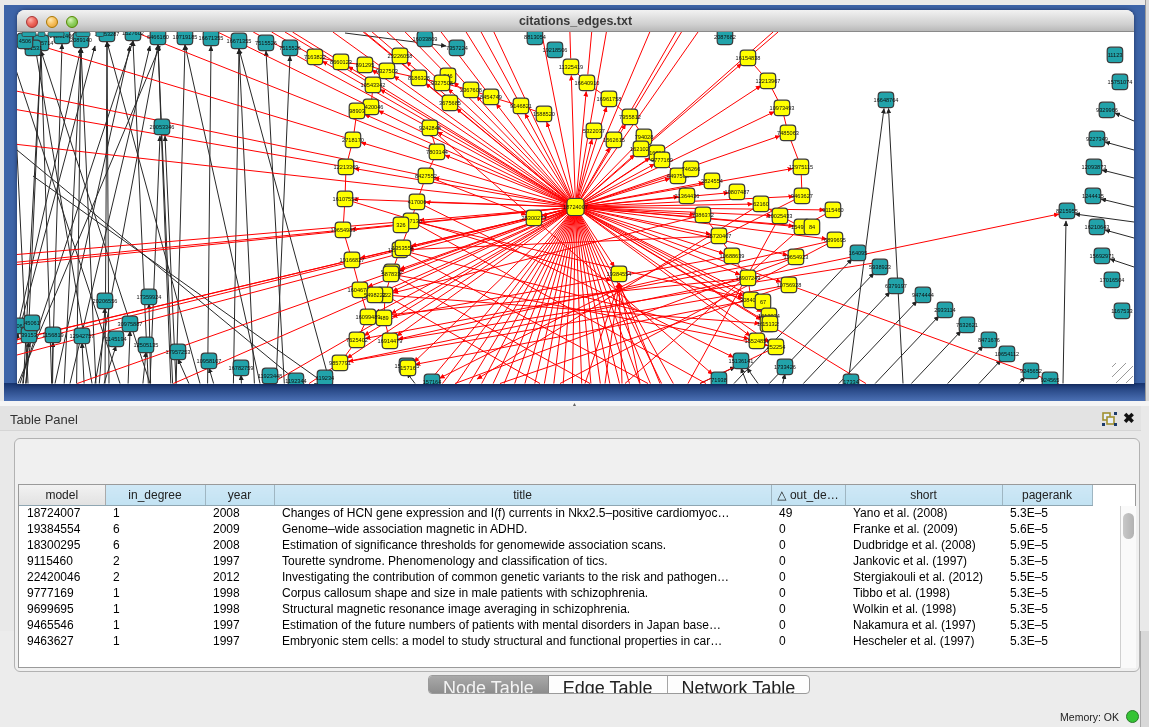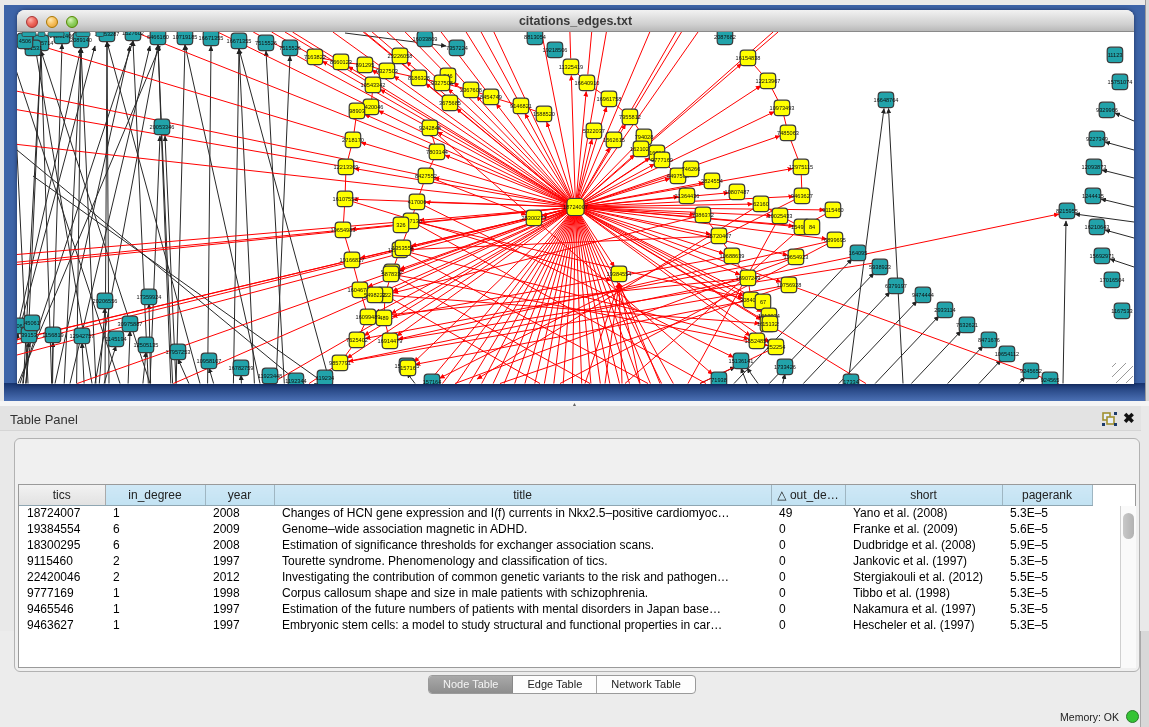--- a/index.html
+++ b/index.html
@@ -46,21 +46,21 @@
 th { height:20px; font-weight:normal; color:#222; background:linear-gradient(#cfe8f6,#c2e2f2);
   border-right:1px solid #9fb6c2; border-bottom:1px solid #8fa6b2; overflow:hidden; white-space:nowrap; }
 th.c0 { background:linear-gradient(#f2f2f2,#e2e2e2); border-right:1px solid #aaa; }
 td { height:16px; color:#000; border:none; padding:0 0 0 8px; overflow:hidden; white-space:nowrap; }
 col.c0 { width:86px; } col.c1 { width:100px; } col.c2 { width:69px; }
 col.c3 { width:497px; } col.c4 { width:74px; } col.c5 { width:157px; } col.c6 { width:90px; }
 #vscroll { position:absolute; left:1101px; top:21px; width:16px; height:162px; background:#fafafa; border-left:1px solid #d0d0d0; }
 #vthumb { position:absolute; left:2px; top:7px; width:11px; height:26px; background:linear-gradient(90deg,#c8c8c8,#b2b2b2); border-radius:6px; }
 #tabs { position:absolute; left:428px; top:268.5px; z-index:5; height:19px; display:flex;
   border:1px solid #9a9a9a; border-radius:4px; overflow:hidden; background:#fdfdfd; }
-.tab { font-size:11px; color:#222; padding:2px 14px 0 14px; border-right:1px solid #a5a5a5; }
+.tab { font-size:18px; color:#222; padding:2px 14px 0 14px; border-right:1px solid #a5a5a5; }
 .tab.sel { background:linear-gradient(#a9a9a9,#8d8d8d); color:#f4f4f4; border-right-color:#888; }
 .tab:last-child { border-right:none; }
 #mem { position:absolute; right:30px; top:305px; font-size:10.5px; color:#222; }
 #memdot { position:absolute; right:10px; top:304px; width:13px; height:13px; border-radius:50%;
   background:#35c435; border:1px solid #2a7a2a; }
 svg text { user-select:none; -webkit-font-smoothing:antialiased; }
 .ticon { display:inline-block; position:absolute; top:0; }
 </style></head><body>
 <div id="tstrip"></div>
 <div style="position:absolute;left:1140px;top:401px;width:1px;height:326px;background:#a8a8a8"></div>
@@ -767,21 +767,21 @@
             <col class="c0">
             <col class="c1">
             <col class="c2">
             <col class="c3">
             <col class="c4">
             <col class="c5">
             <col class="c6">
           </colgroup>
     <tbody>
             <tr>
-              <th class="c0">tics</th>
+              <th class="c0">model</th>
               <th class="c1">in_degree</th>
               <th class="c2">year</th>
               <th class="c3">title</th>
               <th class="c4">△ out_de…</th>
               <th class="c5">short</th>
               <th class="c6">pagerank</th>
             </tr>
 <tr>
               <td class="c0">18724007</td>
               <td class="c1">1</td>
@@ -797,21 +797,21 @@
               <td class="c2">2009</td>
               <td class="c3">Genome–wide association magnetic in ADHD.</td>
               <td class="c4">0</td>
               <td class="c5">Franke et al. (2009)</td>
               <td class="c6">5.6E–5</td>
             </tr>
 <tr>
               <td class="c0">18300295</td>
               <td class="c1">6</td>
               <td class="c2">2008</td>
-              <td class="c3">Estimation of significance thresholds for exchanger association scans.</td>
+              <td class="c3">Estimation of significance thresholds for genomewide association scans.</td>
               <td class="c4">0</td>
               <td class="c5">Dudbridge et al. (2008)</td>
               <td class="c6">5.9E–5</td>
             </tr>
 <tr>
               <td class="c0">9115460</td>
               <td class="c1">2</td>
               <td class="c2">1997</td>
               <td class="c3">Tourette syndrome. Phenomenology and classification of tics.</td>
               <td class="c4">0</td>
@@ -827,20 +827,29 @@
               <td class="c5">Stergiakouli et al. (2012)</td>
               <td class="c6">5.5E–5</td>
             </tr>
 <tr>
               <td class="c0">9777169</td>
               <td class="c1">1</td>
               <td class="c2">1998</td>
               <td class="c3">Corpus callosum shape and size in male patients with schizophrenia.</td>
               <td class="c4">0</td>
               <td class="c5">Tibbo et al. (1998)</td>
+              <td class="c6">5.3E–5</td>
+            </tr>
+<tr>
+              <td class="c0">9699695</td>
+              <td class="c1">1</td>
+              <td class="c2">1998</td>
+              <td class="c3">Structural magnetic resonance image averaging in schizophrenia.</td>
+              <td class="c4">0</td>
+              <td class="c5">Wolkin et al. (1998)</td>
               <td class="c6">5.3E–5</td>
             </tr>
 <tr>
               <td class="c0">9465546</td>
               <td class="c1">1</td>
               <td class="c2">1997</td>
               <td class="c3">Estimation of the future numbers of patients with mental disorders in Japan base…</td>
               <td class="c4">0</td>
               <td class="c5">Nakamura et al. (1997)</td>
               <td class="c6">5.3E–5</td>

